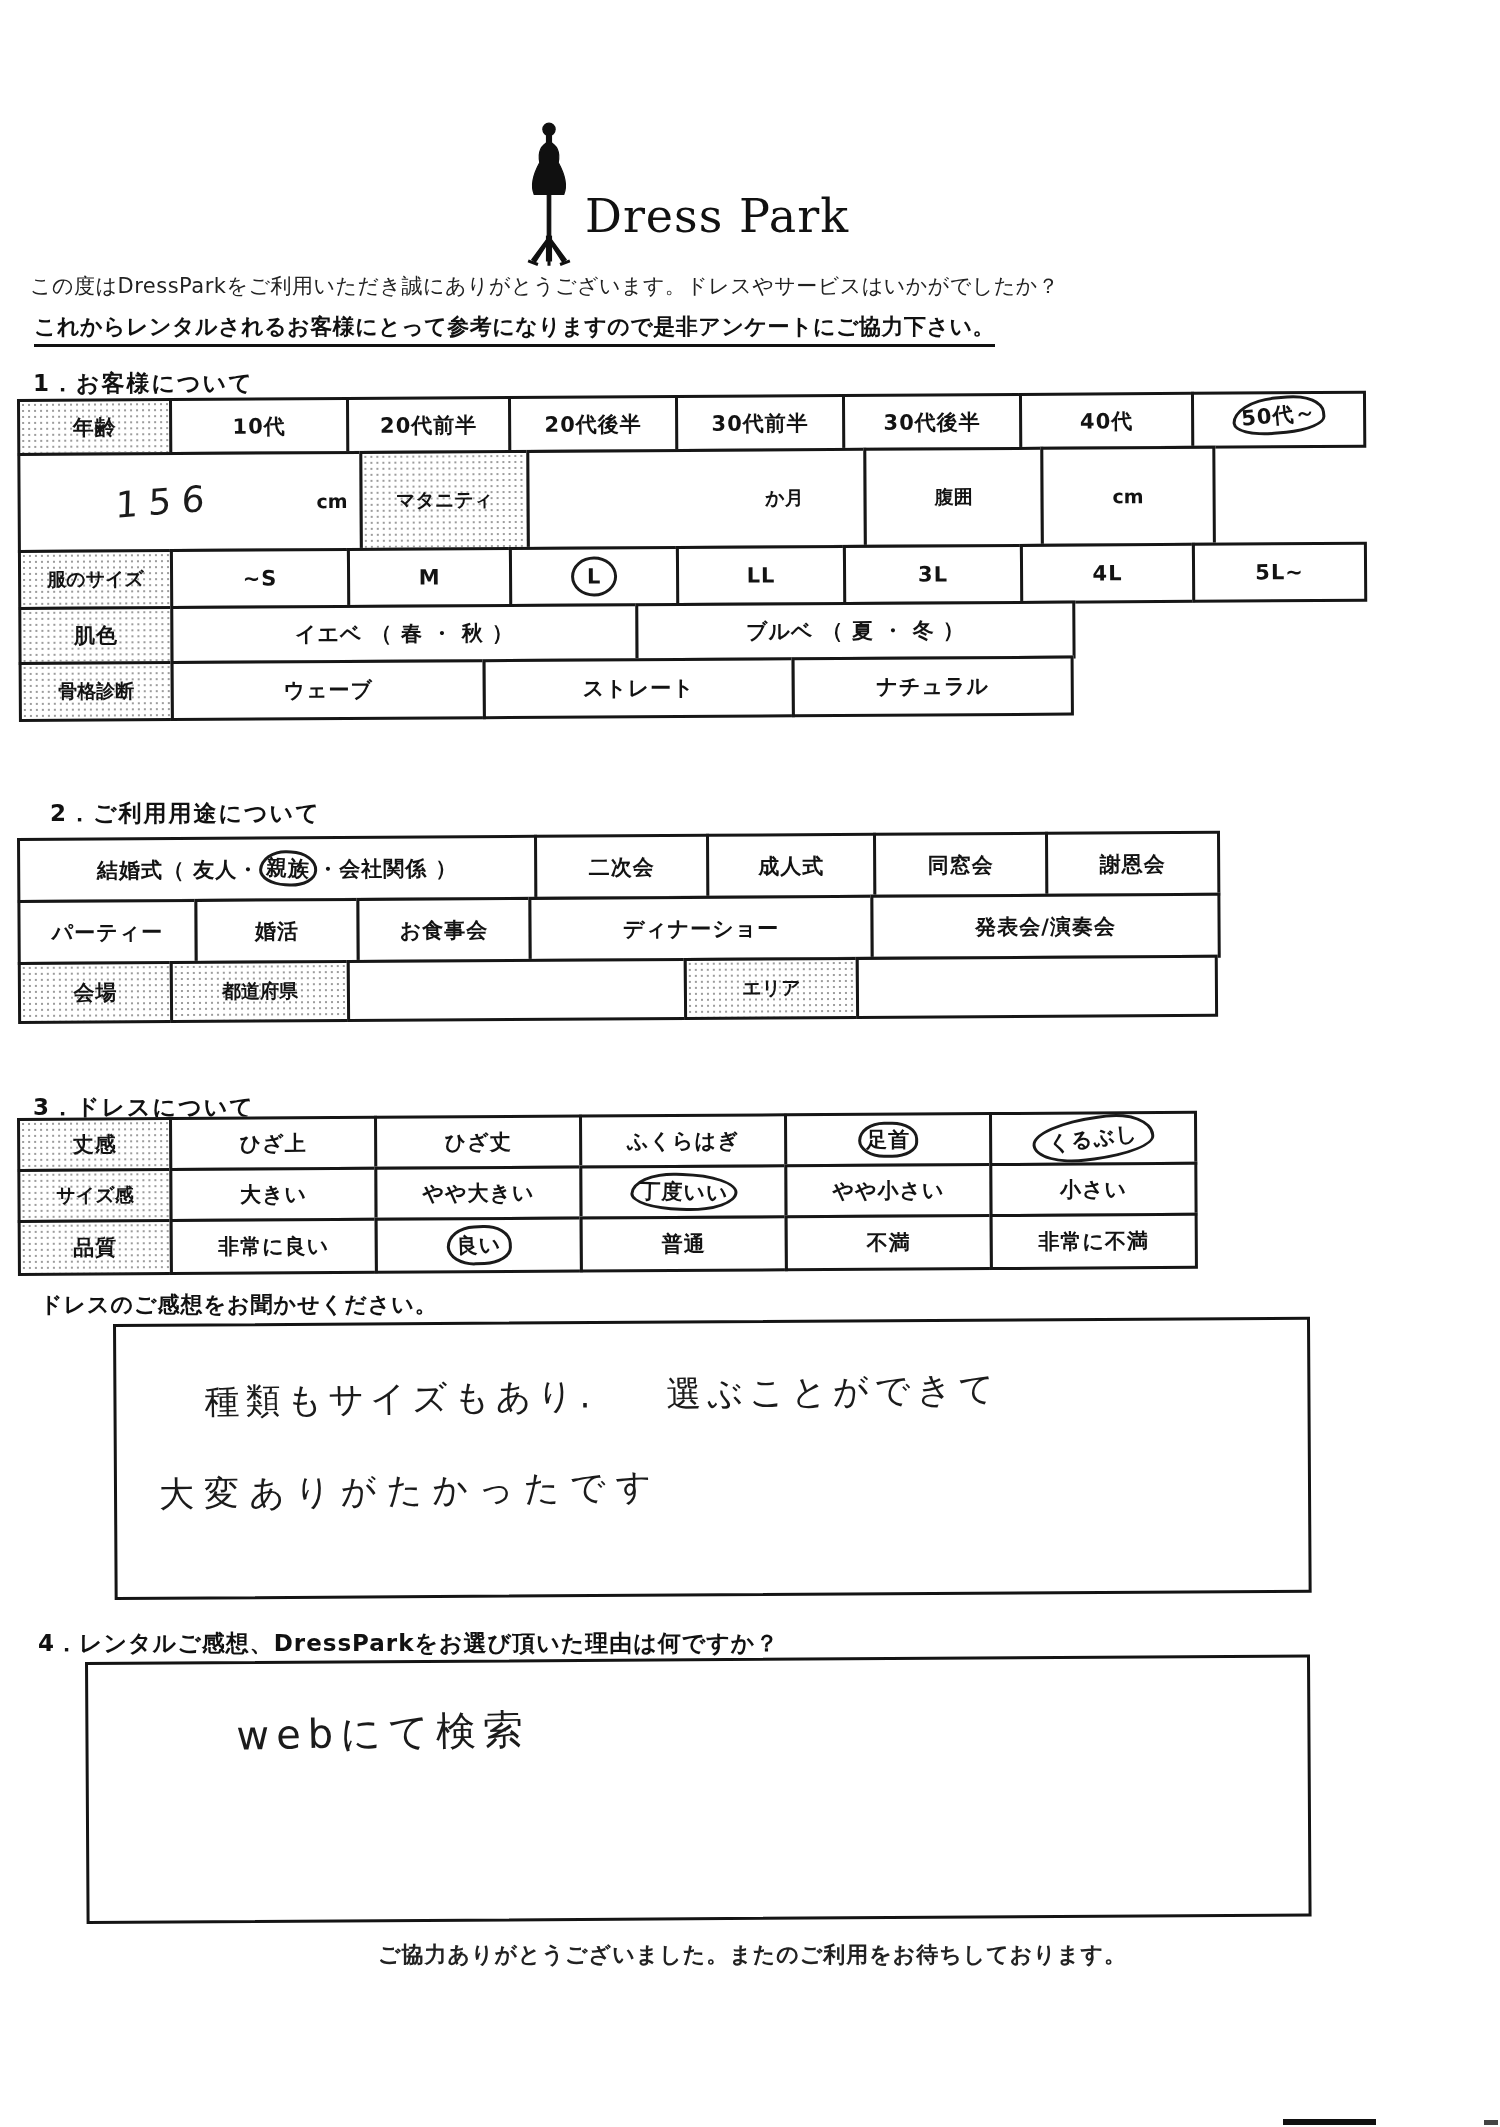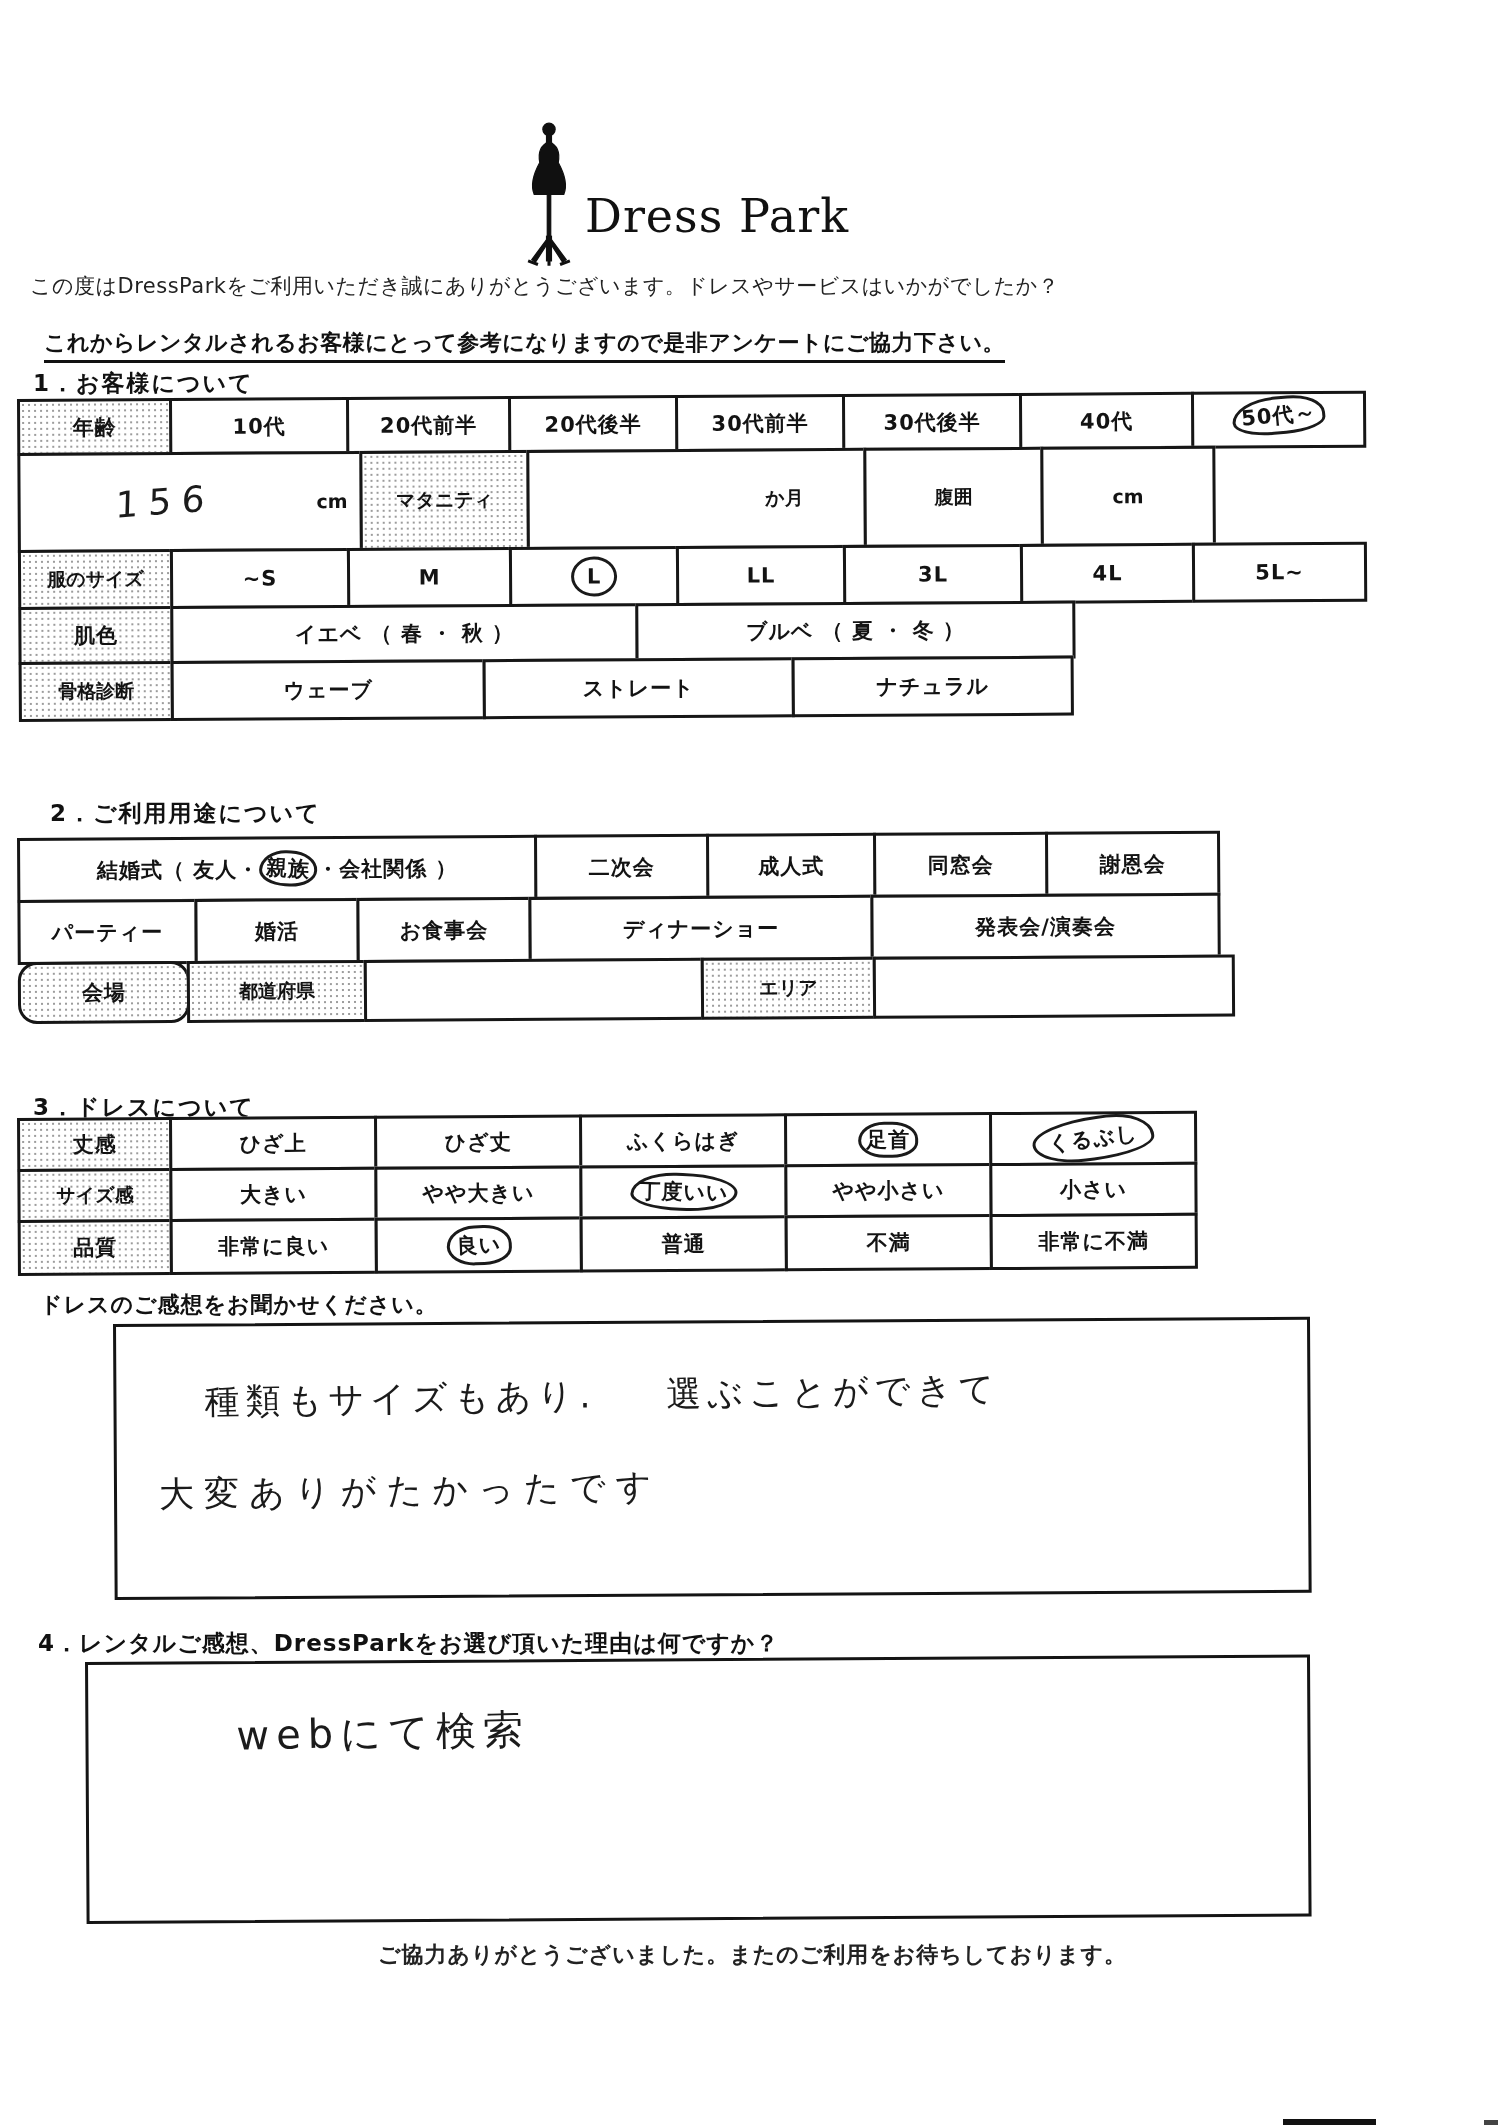--- a/index.html
+++ b/index.html
@@ -67,21 +67,21 @@
       <rect x="18.6" y="59" width="2.8" height="36"></rect>
       <path d="M20,93 L6,112 L9,114 L20,97 L31,114 L34,112 Z" stroke-width="1"></path>
       <rect x="18" y="93" width="4" height="20"></rect>
       <path d="M3,113 l8,3 M37,113 l-8,3 M20,112 l0,5" stroke-width="2.5" fill="none"></path>
     </g>
   </svg>
   <div class="logo-text">Dress Park</div>
 </div>
 
 <div class="abs intro1" style="left:30px; top:272px; width:1300px;">この度はDressParkをご利用いただき誠にありがとうございます。ドレスやサービスはいかがでしたか？</div>
-<div class="abs" style="left:44px; top:312px;margin-top:16px;">
+<div class="abs" style="left:34px; top:312px;">
   <span class="intro2">これからレンタルされるお客様にとって参考になりますので是非アンケートにご協力下さい。</span>
 </div>
 
 <div class="abs sechead" style="left:33px; top:368px;">1．お客様について</div>
 
 <div class="abs tilt" style="left:20px; top:402px;">
 
   <div class="row">
     <div class="cell shade" style="width:155px;height:57px;">年齢</div>
     <div class="cell" style="width:180px;height:57px;">10代</div>
@@ -156,21 +156,21 @@
       <div class="row">
         <div class="cell" style="width:180px;height:65px;">パーティー</div>
         <div class="cell" style="width:165px;height:65px;">婚活</div>
         <div class="cell" style="width:175px;height:65px;">お食事会</div>
         <div class="cell" style="width:345px;height:65px;">ディナーショー</div>
         <div class="cell" style="width:350px;height:65px;">発表会/演奏会</div>
       </div>
     </div>
   </div>
   <div class="row">
-    <div class="cell shade" style="width:172px;height:62px;border-radius:19px;">会場</div>
+    <div class="cell shade" style="width:155px;height:62px;">会場</div>
     <div class="cell shade small" style="width:180px;height:62px;">都道府県</div>
     <div class="cell" style="width:340px;height:62px;"></div>
     <div class="cell shade small" style="width:175px;height:62px;">エリア</div>
     <div class="cell" style="width:362px;height:62px;"></div>
   </div>
 </div>
 
 <div class="abs sechead" style="left:33px; top:1076px;margin-top:16px;">3．ドレスについて</div>
 
 <div class="abs tilt" style="left:20px; top:1118px;">

